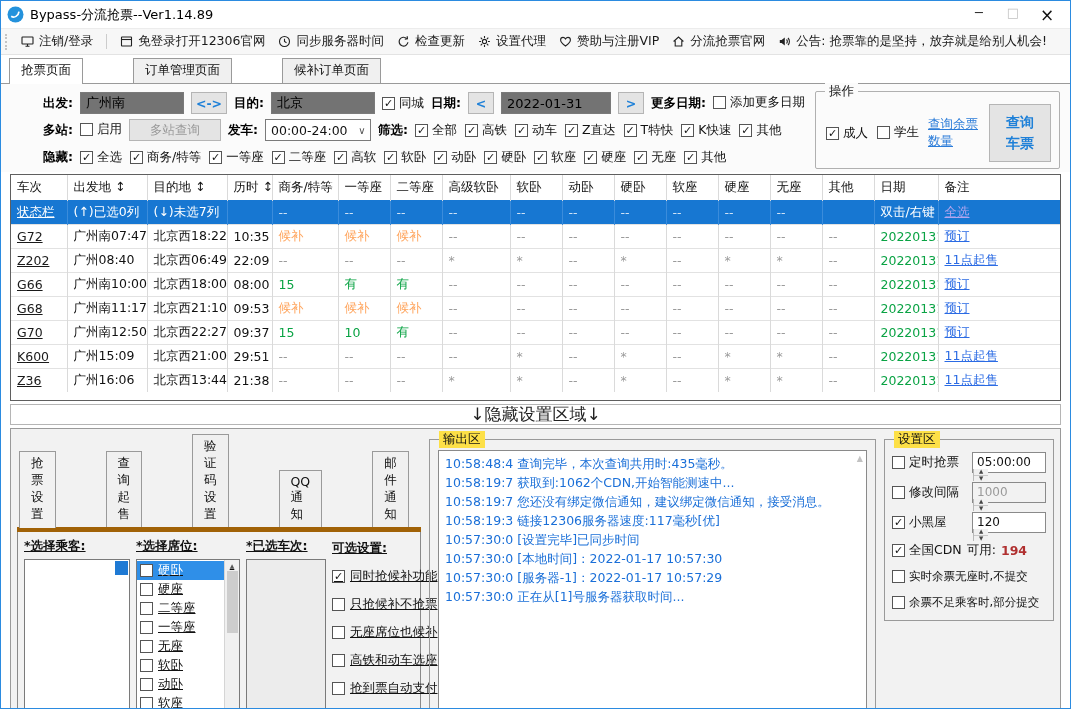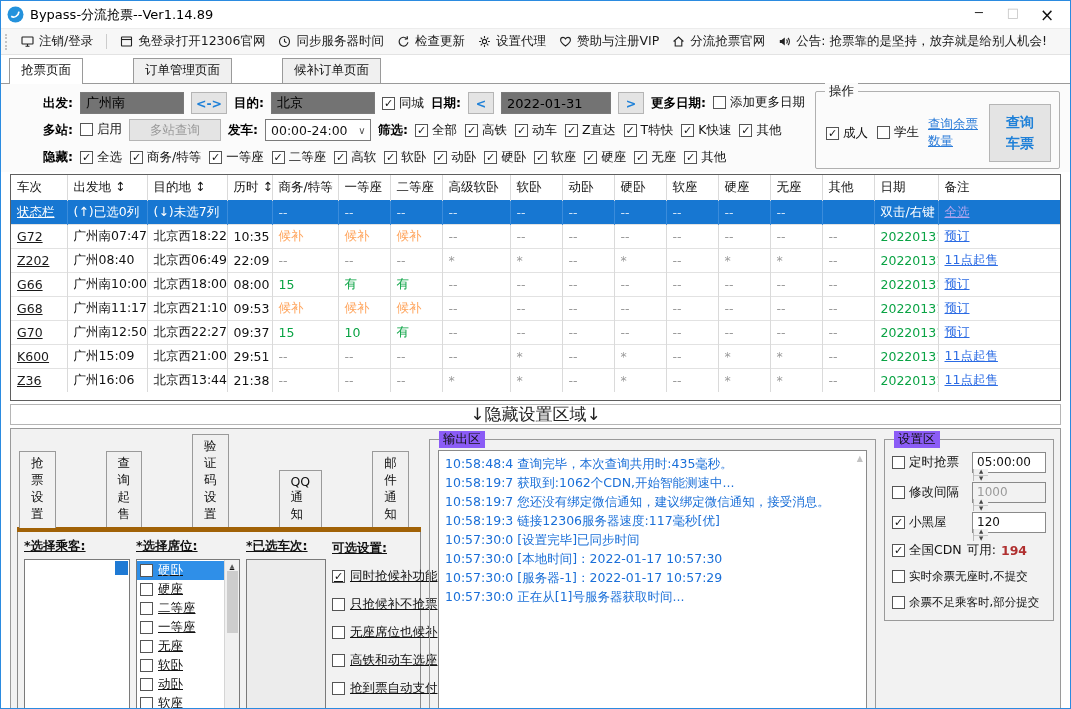--- a/index.html
+++ b/index.html
@@ -109,21 +109,21 @@
   .seat-scroll { width:15px; background:#f0f0f0; border-left:1px solid #d5d5d5; display:flex; flex-direction:column; align-items:center; padding:1px 0; gap:1px; }
   .sarr { font-size:6px; color:#555; line-height:9px; }
   .sthumb { width:11px; height:62px; background:#cdcdcd; }
   .sspace { flex:1; }
   .trainbox { width:80px; background:#ececec; }
   .optcol { flex:1; display:flex; flex-direction:column; gap:11px; padding-top:2px; }
   .optcol .cb { gap:5px; }
   .optcol .combo { width:102px; margin-top:auto; }
 
   .group { position:relative; border:1px solid #9a9a9a; margin-top:5px; padding:10px 8px 8px; }
-  .group .gtitle { position:absolute; top:-9px; left:9px; background:#8b5cf6; padding:0 4px; font-size:12.5px; }
+  .group .gtitle { position:absolute; top:-9px; left:9px; background:#fde047; padding:0 4px; font-size:12.5px; }
   .outcol { flex:1; display:flex; flex-direction:column; }
   .outgroup { flex:1; display:flex; }
   .logbox { flex:1; background:#fff; border:1px solid #8a8a8a; padding:3px 20px 3px 6px; position:relative; overflow:hidden; }
   .log-line { color:#1a6fd8; line-height:19px; font-size:12.5px; white-space:nowrap; }
   .oscroll { position:absolute; right:3px; font-size:8px; color:#c2c2c2; }
   .oscroll.top { top:3px; } .oscroll.bot { bottom:3px; }
 
   .rightcol { width:170px; display:flex; flex-direction:column; }
   .setgroup { padding:12px 7px 4px; }
   .set-row { display:flex; align-items:center; justify-content:space-between; margin-bottom:9px; }

